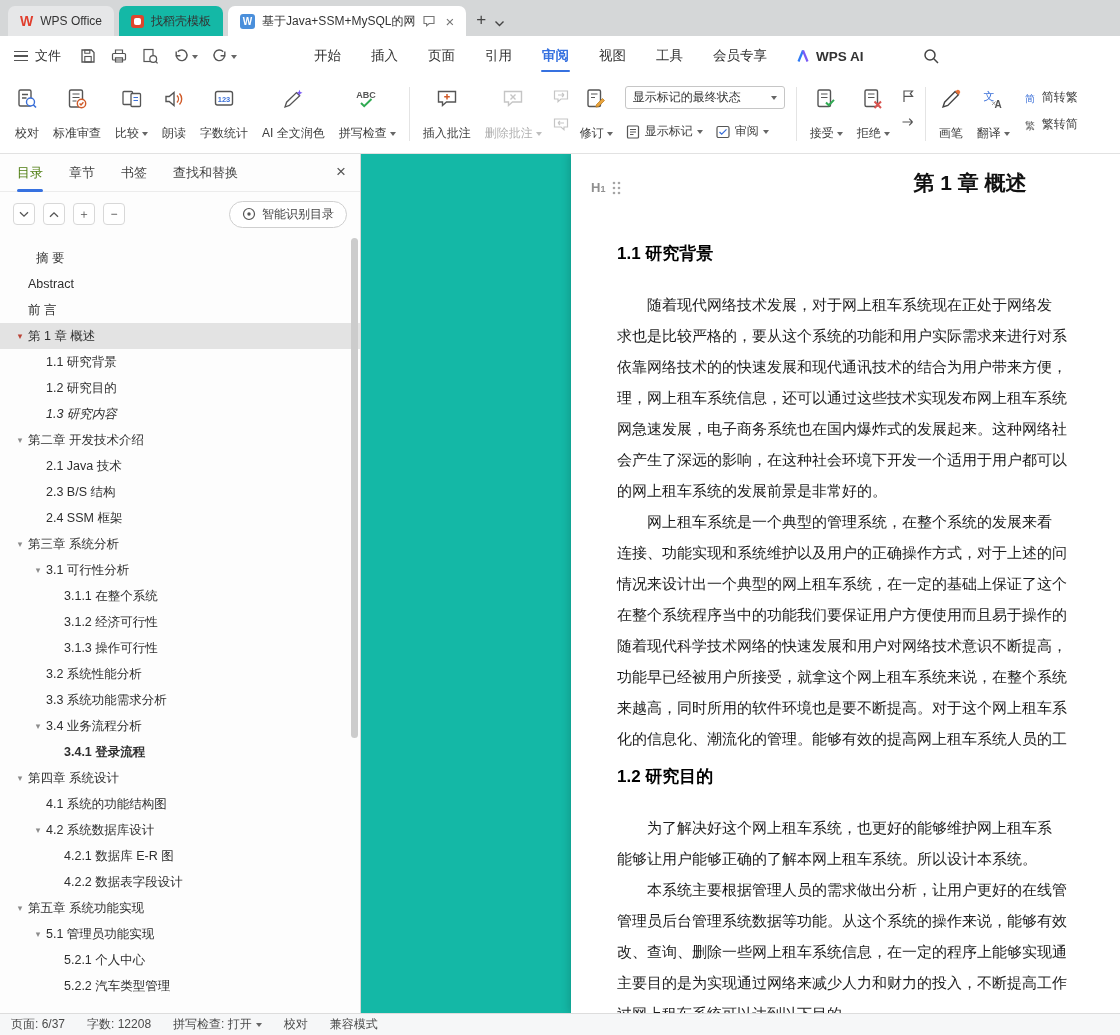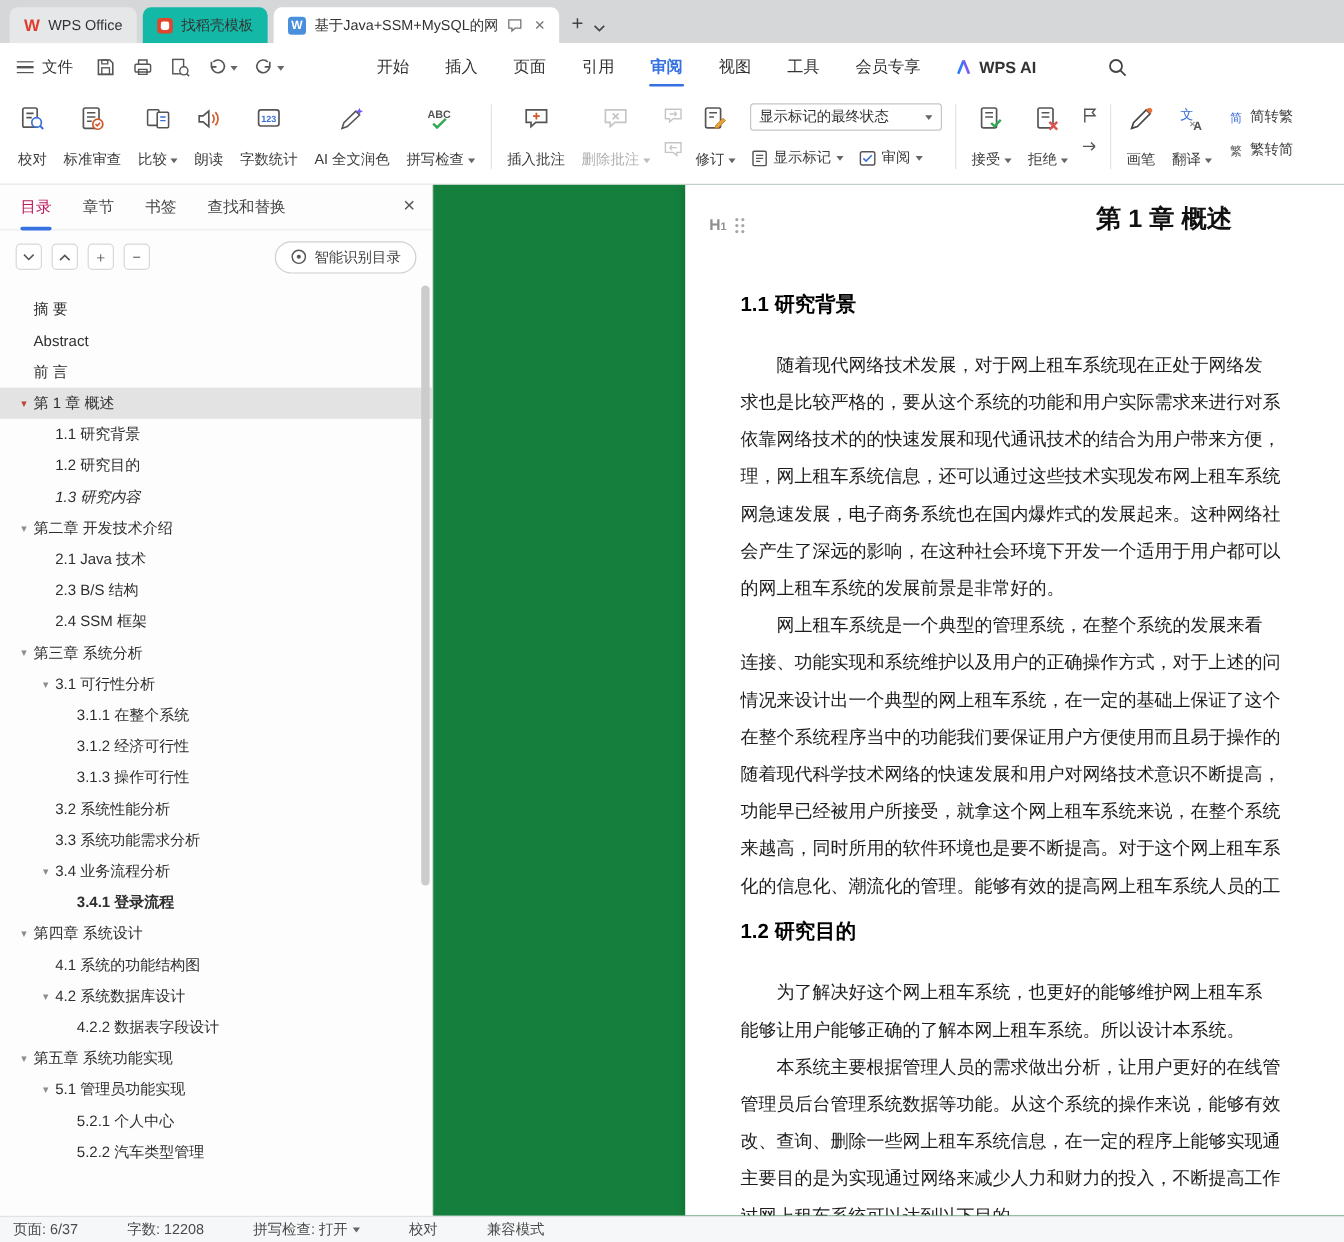--- a/index.html
+++ b/index.html
@@ -51,48 +51,48 @@
   .sm-col { display:flex; flex-direction:column; justify-content:flex-start; padding:8px 3px; gap:10px; flex:none; }
   .sm-icon { display:flex; cursor:pointer; }
 
   
   .content { flex:1; display:flex; min-height:0; }
 
   
   .sidebar { width:361px; flex:none; background:#fdfdfd; border-right:1px solid #d6d6d6; display:flex; flex-direction:column; position:relative; }
   .side-tabs { height:38px; display:flex; align-items:center; gap:26px; padding:0 17px; border-bottom:1px solid #ececec; font-size:13px; color:#444; flex:none; position:relative; }
   .side-tab { cursor:pointer; position:relative; height:38px; line-height:38px; white-space:nowrap; }
-  .side-tab.active { color:#be185d; }
+  .side-tab.active { color:#4d7c0f; }
   .side-tab.active::after { content:''; position:absolute; left:0; right:0; bottom:0; height:2.5px; background:#3671e0; border-radius:2px; }
   .side-close { position:absolute; right:14px; top:8px; font-size:17px; color:#555; cursor:pointer; }
   .toc-toolbar { height:44px; display:flex; align-items:center; gap:8px; padding:0 13px; flex:none; }
   .tool-btn { width:22px; height:22px; border:1px solid #d8d8d8; border-radius:4px; background:#fff; display:flex; align-items:center; justify-content:center; color:#555; cursor:pointer; font-size:12px; }
   .smart-btn { margin-left:auto; height:27px; border:1px solid #cfcfcf; border-radius:14px; display:flex; align-items:center; gap:6px; padding:0 12px; font-size:12px; color:#444; background:#fff; cursor:pointer; white-space:nowrap; }
   .toc-tree { flex:1; overflow:hidden; padding-top:9px; }
   .toc-row { height:26px; display:flex; align-items:center; font-size:12.5px; color:#2e2e2e; cursor:pointer; white-space:nowrap; }
   .toc-row.selected { background:#e3e3e3; }
   .toc-arrow { width:16px; flex:none; text-align:center; font-size:9px; color:#8c8c8c; }
   .toc-row.selected .toc-arrow { color:#bb4437; }
   .side-scrollbar { position:absolute; right:2px; top:84px; width:7px; height:500px; background:#cccccc; border-radius:4px; cursor:pointer; }
 
   
-  .doc-area { flex:1; background:#15803d; position:relative; overflow:hidden; }
+  .doc-area { flex:1; background:#14b8a6; position:relative; overflow:hidden; }
   .page { position:absolute; left:210px; top:0; width:930px; height:100%; background:#fff; box-shadow:-2px 0 8px rgba(0,0,0,.16); }
   .page-head { position:absolute; left:20px; top:26px; display:flex; align-items:center; gap:7px; color:#9a9a9a; }
   .h-mark { font-size:13px; font-weight:bold; color:#8f8f8f; cursor:pointer; }
   .grip { cursor:grab; display:flex; }
   .page-content { padding:14px 0 0 46px; }
   .doc-title { width:706px; text-align:center; font-size:21px; font-weight:bold; color:#111; line-height:30px; margin-bottom:44px; }
   .doc-heading { font-size:17px; font-weight:bold; color:#000; line-height:24px; margin:10px 0 28px; }
   .doc-heading + .doc-line { margin-top:-4px; }
   .doc-line { font-family:"Liberation Serif","DejaVu Serif",serif; font-size:15px; color:#1c1c1c; line-height:31px; white-space:nowrap; }
   .doc-line.indent { text-indent:2em; }
 
   
-  .statusbar { height:22px; background:#f6f7f8; border-top:1px solid #dddddd; display:flex; align-items:center; gap:41px; padding:0 11px; font-size:12px; color:#4a4a4a; flex:none; }
+  .statusbar { height:22px; background:#f6f7f8; border-top:1px solid #dddddd; display:flex; align-items:center; gap:22px; padding:0 11px; font-size:12px; color:#4a4a4a; flex:none; }
   .sb-item { display:flex; align-items:center; gap:4px; cursor:pointer; white-space:nowrap; }
   svg { display:block; }
 </style>
 </head>
 <body>
 
 <div class="app">
 
   <div class="tabbar">
     <div class="wtab home">
@@ -470,111 +470,115 @@
         <span class="tool-btn">−</span>
         <span class="smart-btn">
           <svg width="14" height="14" viewBox="0 0 14 14">
               <circle cx="7" cy="7" r="5.5" stroke="#555" stroke-width="1.2" fill="none"></circle>
               <circle cx="7" cy="7" r="1.7" fill="#555"></circle>
             </svg>
           <span>智能识别目录</span>
         </span>
       </div>
       <div class="toc-tree">
+          <div class="toc-row" style=" margin-left: 20px;">
+            <span class="toc-arrow"></span>
+            <span class="toc-label">摘  要</span>
+          </div>
           <div class="toc-row" style="padding-left: 12px;">
             <span class="toc-arrow"></span>
-            <span class="toc-label">摘  要</span>
+            <span class="toc-label">Abstract</span>
           </div>
           <div class="toc-row" style="padding-left: 12px;">
             <span class="toc-arrow"></span>
-            <span class="toc-label">Abstract</span>
+            <span class="toc-label">前  言</span>
+          </div>
+          <div class="toc-row selected" style="padding-left: 12px;">
+            <span class="toc-arrow">▾</span>
+            <span class="toc-label">第 1 章  概述</span>
+          </div>
+          <div class="toc-row" style="padding-left: 30px;">
+            <span class="toc-arrow"></span>
+            <span class="toc-label">1.1 研究背景</span>
+          </div>
+          <div class="toc-row" style="padding-left: 30px;">
+            <span class="toc-arrow"></span>
+            <span class="toc-label">1.2 研究目的</span>
+          </div>
+          <div class="toc-row" style="padding-left: 30px; font-style: italic;">
+            <span class="toc-arrow"></span>
+            <span class="toc-label">1.3 研究内容</span>
           </div>
           <div class="toc-row" style="padding-left: 12px;">
-            <span class="toc-arrow"></span>
-            <span class="toc-label">前  言</span>
-          </div>
-          <div class="toc-row selected" style="padding-left: 12px;">
-            <span class="toc-arrow">▾</span>
-            <span class="toc-label">第 1 章  概述</span>
-          </div>
-          <div class="toc-row" style="padding-left: 30px;">
-            <span class="toc-arrow"></span>
-            <span class="toc-label">1.1 研究背景</span>
-          </div>
-          <div class="toc-row" style="padding-left: 30px;">
-            <span class="toc-arrow"></span>
-            <span class="toc-label">1.2 研究目的</span>
-          </div>
-          <div class="toc-row" style="padding-left: 30px; font-style: italic;">
-            <span class="toc-arrow"></span>
-            <span class="toc-label">1.3 研究内容</span>
+            <span class="toc-arrow">▾</span>
+            <span class="toc-label">第二章 开发技术介绍</span>
+          </div>
+          <div class="toc-row" style="padding-left: 30px;">
+            <span class="toc-arrow"></span>
+            <span class="toc-label">2.1 Java 技术</span>
+          </div>
+          <div class="toc-row" style="padding-left: 30px;">
+            <span class="toc-arrow"></span>
+            <span class="toc-label">2.3 B/S 结构</span>
+          </div>
+          <div class="toc-row" style="padding-left: 30px;">
+            <span class="toc-arrow"></span>
+            <span class="toc-label">2.4 SSM 框架</span>
           </div>
           <div class="toc-row" style="padding-left: 12px;">
             <span class="toc-arrow">▾</span>
-            <span class="toc-label">第二章 开发技术介绍</span>
-          </div>
-          <div class="toc-row" style="padding-left: 30px;">
-            <span class="toc-arrow"></span>
-            <span class="toc-label">2.1 Java 技术</span>
-          </div>
-          <div class="toc-row" style="padding-left: 30px;">
-            <span class="toc-arrow"></span>
-            <span class="toc-label">2.3 B/S 结构</span>
-          </div>
-          <div class="toc-row" style="padding-left: 30px;">
-            <span class="toc-arrow"></span>
-            <span class="toc-label">2.4 SSM 框架</span>
+            <span class="toc-label">第三章 系统分析</span>
+          </div>
+          <div class="toc-row" style="padding-left: 30px;">
+            <span class="toc-arrow">▾</span>
+            <span class="toc-label">3.1 可行性分析</span>
+          </div>
+          <div class="toc-row" style="padding-left: 48px;">
+            <span class="toc-arrow"></span>
+            <span class="toc-label">3.1.1  在整个系统</span>
+          </div>
+          <div class="toc-row" style="padding-left: 48px;">
+            <span class="toc-arrow"></span>
+            <span class="toc-label">3.1.2 经济可行性</span>
+          </div>
+          <div class="toc-row" style="padding-left: 48px;">
+            <span class="toc-arrow"></span>
+            <span class="toc-label">3.1.3 操作可行性</span>
+          </div>
+          <div class="toc-row" style="padding-left: 30px;">
+            <span class="toc-arrow"></span>
+            <span class="toc-label">3.2 系统性能分析</span>
+          </div>
+          <div class="toc-row" style="padding-left: 30px;">
+            <span class="toc-arrow"></span>
+            <span class="toc-label">3.3 系统功能需求分析</span>
+          </div>
+          <div class="toc-row" style="padding-left: 30px;">
+            <span class="toc-arrow">▾</span>
+            <span class="toc-label">3.4 业务流程分析</span>
+          </div>
+          <div class="toc-row" style="padding-left: 48px; font-weight: bold;">
+            <span class="toc-arrow"></span>
+            <span class="toc-label">3.4.1 登录流程</span>
           </div>
           <div class="toc-row" style="padding-left: 12px;">
             <span class="toc-arrow">▾</span>
-            <span class="toc-label">第三章 系统分析</span>
-          </div>
-          <div class="toc-row" style="padding-left: 30px;">
-            <span class="toc-arrow">▾</span>
-            <span class="toc-label">3.1 可行性分析</span>
+            <span class="toc-label">第四章 系统设计</span>
+          </div>
+          <div class="toc-row" style="padding-left: 30px;">
+            <span class="toc-arrow"></span>
+            <span class="toc-label">4.1 系统的功能结构图</span>
+          </div>
+          <div class="toc-row" style="padding-left: 30px;">
+            <span class="toc-arrow">▾</span>
+            <span class="toc-label">4.2 系统数据库设计</span>
           </div>
           <div class="toc-row" style="padding-left: 48px;">
             <span class="toc-arrow"></span>
-            <span class="toc-label">3.1.1  在整个系统</span>
-          </div>
-          <div class="toc-row" style="padding-left: 48px;">
-            <span class="toc-arrow"></span>
-            <span class="toc-label">3.1.2 经济可行性</span>
-          </div>
-          <div class="toc-row" style="padding-left: 48px;">
-            <span class="toc-arrow"></span>
-            <span class="toc-label">3.1.3 操作可行性</span>
-          </div>
-          <div class="toc-row" style="padding-left: 30px;">
-            <span class="toc-arrow"></span>
-            <span class="toc-label">3.2 系统性能分析</span>
-          </div>
-          <div class="toc-row" style="padding-left: 30px;">
-            <span class="toc-arrow"></span>
-            <span class="toc-label">3.3 系统功能需求分析</span>
-          </div>
-          <div class="toc-row" style="padding-left: 30px;">
-            <span class="toc-arrow">▾</span>
-            <span class="toc-label">3.4 业务流程分析</span>
-          </div>
-          <div class="toc-row" style="padding-left: 48px; font-weight: bold;">
-            <span class="toc-arrow"></span>
-            <span class="toc-label">3.4.1 登录流程</span>
-          </div>
-          <div class="toc-row" style="padding-left: 12px;">
-            <span class="toc-arrow">▾</span>
-            <span class="toc-label">第四章 系统设计</span>
-          </div>
-          <div class="toc-row" style="padding-left: 30px;">
-            <span class="toc-arrow"></span>
-            <span class="toc-label">4.1 系统的功能结构图</span>
-          </div>
-          <div class="toc-row" style="padding-left: 30px;">
-            <span class="toc-arrow">▾</span>
-            <span class="toc-label">4.2 系统数据库设计</span>
+            <span class="toc-label">4.2.1  数据库 E-R 图</span>
           </div>
           <div class="toc-row" style="padding-left: 48px;">
             <span class="toc-arrow"></span>
             <span class="toc-label">4.2.2  数据表字段设计</span>
           </div>
           <div class="toc-row" style="padding-left: 12px;">
             <span class="toc-arrow">▾</span>
             <span class="toc-label">第五章 系统功能实现</span>
           </div>
           <div class="toc-row" style="padding-left: 30px;">

